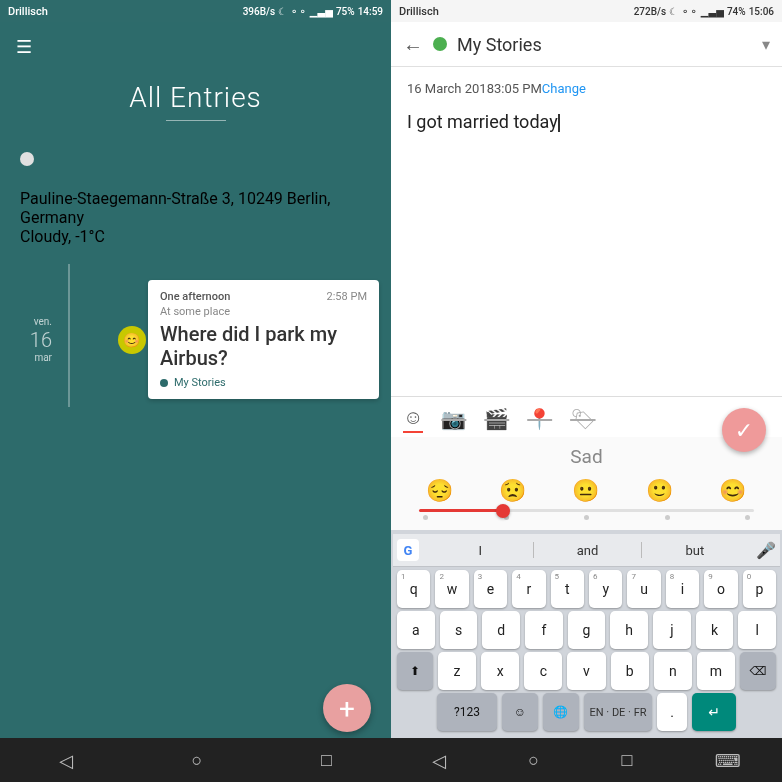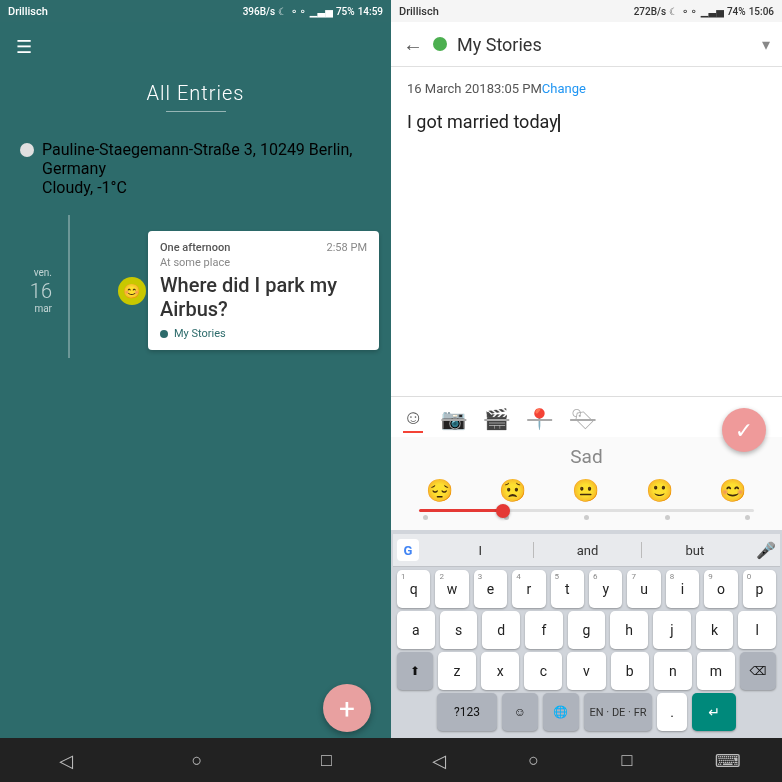--- a/index.html
+++ b/index.html
@@ -49,36 +49,37 @@
       padding: 14px 16px;
     }
     .hamburger {
       color: white;
       font-size: 18px;
       cursor: pointer;
     }
     .left-title {
       text-align: center;
       color: white;
-      font-size: 20px;
+      font-size: 28px;
       font-weight: 300;
       padding: 10px 0 6px 0;
       letter-spacing: 1px;
     }
     .left-title-divider {
       width: 60px;
       height: 1px;
       background: rgba(255,255,255,0.5);
       margin: 0 auto 20px auto;
     }
     .location-info {
       display: flex;
       align-items: flex-start;
       padding: 8px 16px 8px 20px;
-      gap: 8px;
+      gap: 23px;
+      flex-direction: column;
     }
     .location-dot {
       width: 14px;
       height: 14px;
       background: #e0e0e0;
       border-radius: 50%;
       margin-top: 3px;
       flex-shrink: 0;
     }
 

